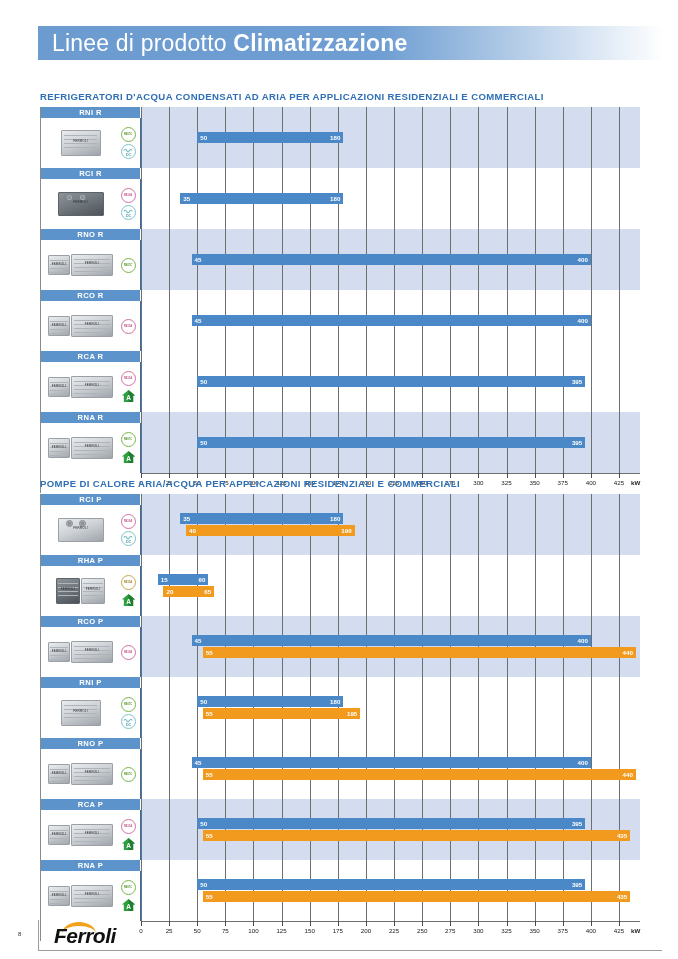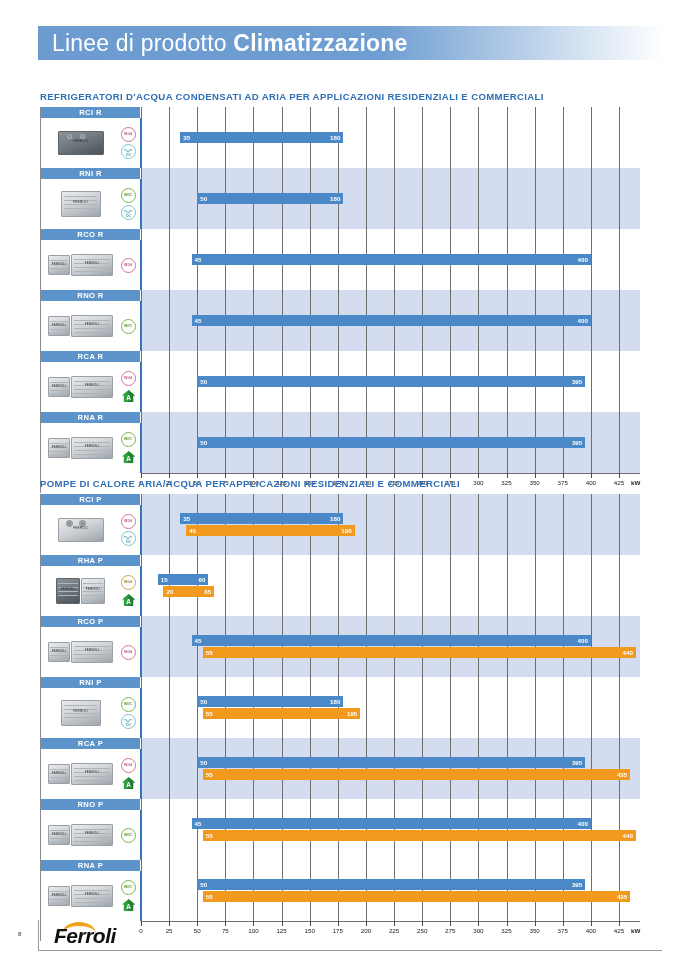--- a/index.html
+++ b/index.html
@@ -172,20 +172,68 @@
 <div class="banner">
   <div class="banner-text">
     <span>Linee di prodotto </span><span class="b">Climatizzazione</span>
   </div>
 </div>
 
 <div class="sec-title" id="sec1-title">REFRIGERATORI D'ACQUA CONDENSATI AD ARIA PER APPLICAZIONI RESIDENZIALI E COMMERCIALI</div>
 
 <div class="chart" id="chart1">
   <div class="rows">
+      <div class="row shaded single">
+        <div class="plot">
+          <div class="gridline" style="left: 0px;"></div>
+          <div class="gridline" style="left: 28.1176px;"></div>
+          <div class="gridline" style="left: 56.2353px;"></div>
+          <div class="gridline" style="left: 84.3529px;"></div>
+          <div class="gridline" style="left: 112.471px;"></div>
+          <div class="gridline" style="left: 140.588px;"></div>
+          <div class="gridline" style="left: 168.706px;"></div>
+          <div class="gridline" style="left: 196.824px;"></div>
+          <div class="gridline" style="left: 224.941px;"></div>
+          <div class="gridline" style="left: 253.059px;"></div>
+          <div class="gridline" style="left: 281.176px;"></div>
+          <div class="gridline" style="left: 309.294px;"></div>
+          <div class="gridline" style="left: 337.412px;"></div>
+          <div class="gridline" style="left: 365.529px;"></div>
+          <div class="gridline" style="left: 393.647px;"></div>
+          <div class="gridline" style="left: 421.765px;"></div>
+          <div class="gridline" style="left: 449.882px;"></div>
+          <div class="gridline" style="left: 478px;"></div>
+          <div class="bar blue" style="left: 56.2353px; width: 146.212px;">
+            <span>50</span>
+            <span>180</span>
+          </div>
+        </div>
+        <div class="label-bar">RNI R</div>
+        <div class="cell">
+          <div class="photos">
+            <div class="unit" style="width: 40px; height: 26px;">
+              <div class="body" style="width: 100%; height: 100%;"></div>
+              <div class="slat" style="top: 5px;"></div>
+              <div class="slat" style="top: 9px;"></div>
+              <div class="slat" style="top: 13px;"></div>
+              <div class="slat" style="top: 17px;"></div>
+              <div class="lbl">FERROLI</div>
+            </div>
+          </div>
+          <div class="badges">
+            <div class="badge green">R407C</div>
+            <div class="badge dcblue">
+              <svg viewBox="0 0 14 14" width="13" height="13" xmlns="http://www.w3.org/2000/svg">
+                <path d="M2 6 q1.5 -3 3 0 q1.5 3 3 0 q1.5 -3 3 0" stroke="#6fb7c0" stroke-width="1.1" fill="none"></path>
+                <text x="7" y="12" font-size="4.4" font-weight="bold" fill="#58a7b0" text-anchor="middle" font-family="Liberation Sans, sans-serif">DC</text>
+              </svg>
+            </div>
+          </div>
+        </div>
+      </div>
       <div class="row single">
         <div class="plot">
           <div class="gridline" style="left: 0px;"></div>
           <div class="gridline" style="left: 28.1176px;"></div>
           <div class="gridline" style="left: 56.2353px;"></div>
           <div class="gridline" style="left: 84.3529px;"></div>
           <div class="gridline" style="left: 112.471px;"></div>
           <div class="gridline" style="left: 140.588px;"></div>
           <div class="gridline" style="left: 168.706px;"></div>
           <div class="gridline" style="left: 196.824px;"></div>
@@ -238,99 +286,51 @@
           <div class="gridline" style="left: 224.941px;"></div>
           <div class="gridline" style="left: 253.059px;"></div>
           <div class="gridline" style="left: 281.176px;"></div>
           <div class="gridline" style="left: 309.294px;"></div>
           <div class="gridline" style="left: 337.412px;"></div>
           <div class="gridline" style="left: 365.529px;"></div>
           <div class="gridline" style="left: 393.647px;"></div>
           <div class="gridline" style="left: 421.765px;"></div>
           <div class="gridline" style="left: 449.882px;"></div>
           <div class="gridline" style="left: 478px;"></div>
-          <div class="bar blue" style="left: 56.2353px; width: 146.212px;">
-            <span>50</span>
-            <span>180</span>
-          </div>
-        </div>
-        <div class="label-bar">RNI R</div>
-        <div class="cell">
-          <div class="photos">
-            <div class="unit" style="width: 40px; height: 26px;">
-              <div class="body" style="width: 100%; height: 100%;"></div>
-              <div class="slat" style="top: 5px;"></div>
-              <div class="slat" style="top: 9px;"></div>
-              <div class="slat" style="top: 13px;"></div>
-              <div class="slat" style="top: 17px;"></div>
-              <div class="lbl">FERROLI</div>
-            </div>
-          </div>
-          <div class="badges">
-            <div class="badge green">R407C</div>
-            <div class="badge dcblue">
-              <svg viewBox="0 0 14 14" width="13" height="13" xmlns="http://www.w3.org/2000/svg">
-                <path d="M2 6 q1.5 -3 3 0 q1.5 3 3 0 q1.5 -3 3 0" stroke="#6fb7c0" stroke-width="1.1" fill="none"></path>
-                <text x="7" y="12" font-size="4.4" font-weight="bold" fill="#58a7b0" text-anchor="middle" font-family="Liberation Sans, sans-serif">DC</text>
-              </svg>
-            </div>
-          </div>
-        </div>
-      </div>
-      <div class="row single">
-        <div class="plot">
-          <div class="gridline" style="left: 0px;"></div>
-          <div class="gridline" style="left: 28.1176px;"></div>
-          <div class="gridline" style="left: 56.2353px;"></div>
-          <div class="gridline" style="left: 84.3529px;"></div>
-          <div class="gridline" style="left: 112.471px;"></div>
-          <div class="gridline" style="left: 140.588px;"></div>
-          <div class="gridline" style="left: 168.706px;"></div>
-          <div class="gridline" style="left: 196.824px;"></div>
-          <div class="gridline" style="left: 224.941px;"></div>
-          <div class="gridline" style="left: 253.059px;"></div>
-          <div class="gridline" style="left: 281.176px;"></div>
-          <div class="gridline" style="left: 309.294px;"></div>
-          <div class="gridline" style="left: 337.412px;"></div>
-          <div class="gridline" style="left: 365.529px;"></div>
-          <div class="gridline" style="left: 393.647px;"></div>
-          <div class="gridline" style="left: 421.765px;"></div>
-          <div class="gridline" style="left: 449.882px;"></div>
-          <div class="gridline" style="left: 478px;"></div>
           <div class="bar blue" style="left: 50.6118px; width: 399.271px;">
             <span>45</span>
             <span>400</span>
           </div>
         </div>
-        <div class="label-bar">RCO R</div>
+        <div class="label-bar">RNO R</div>
         <div class="cell">
           <div class="photos">
             <div class="unit" style="width: 22px; height: 20px;">
               <div class="body" style="width: 100%; height: 100%;"></div>
               <div class="slat" style="top: 5px;"></div>
               <div class="slat" style="top: 9px;"></div>
               <div class="slat" style="top: 13px;"></div>
               <div class="slat" style="top: 17px;"></div>
               <div class="lbl">FERROLI</div>
             </div>
             <div class="unit" style="width: 42px; height: 22px;">
               <div class="body" style="width: 100%; height: 100%;"></div>
               <div class="slat" style="top: 5px;"></div>
               <div class="slat" style="top: 9px;"></div>
               <div class="slat" style="top: 13px;"></div>
               <div class="slat" style="top: 17px;"></div>
               <div class="lbl">FERROLI</div>
             </div>
           </div>
           <div class="badges">
-            <div class="badge pink">R410A</div>
-          </div>
-        </div>
-      </div>
-      <div class="row shaded single">
+            <div class="badge green">R407C</div>
+          </div>
+        </div>
+      </div>
+      <div class="row single">
         <div class="plot">
           <div class="gridline" style="left: 0px;"></div>
           <div class="gridline" style="left: 28.1176px;"></div>
           <div class="gridline" style="left: 56.2353px;"></div>
           <div class="gridline" style="left: 84.3529px;"></div>
           <div class="gridline" style="left: 112.471px;"></div>
           <div class="gridline" style="left: 140.588px;"></div>
           <div class="gridline" style="left: 168.706px;"></div>
           <div class="gridline" style="left: 196.824px;"></div>
           <div class="gridline" style="left: 224.941px;"></div>
@@ -341,42 +341,42 @@
           <div class="gridline" style="left: 365.529px;"></div>
           <div class="gridline" style="left: 393.647px;"></div>
           <div class="gridline" style="left: 421.765px;"></div>
           <div class="gridline" style="left: 449.882px;"></div>
           <div class="gridline" style="left: 478px;"></div>
           <div class="bar blue" style="left: 50.6118px; width: 399.271px;">
             <span>45</span>
             <span>400</span>
           </div>
         </div>
-        <div class="label-bar">RNO R</div>
+        <div class="label-bar">RCO R</div>
         <div class="cell">
           <div class="photos">
             <div class="unit" style="width: 22px; height: 20px;">
               <div class="body" style="width: 100%; height: 100%;"></div>
               <div class="slat" style="top: 5px;"></div>
               <div class="slat" style="top: 9px;"></div>
               <div class="slat" style="top: 13px;"></div>
               <div class="slat" style="top: 17px;"></div>
               <div class="lbl">FERROLI</div>
             </div>
             <div class="unit" style="width: 42px; height: 22px;">
               <div class="body" style="width: 100%; height: 100%;"></div>
               <div class="slat" style="top: 5px;"></div>
               <div class="slat" style="top: 9px;"></div>
               <div class="slat" style="top: 13px;"></div>
               <div class="slat" style="top: 17px;"></div>
               <div class="lbl">FERROLI</div>
             </div>
           </div>
           <div class="badges">
-            <div class="badge green">R407C</div>
+            <div class="badge pink">R410A</div>
           </div>
         </div>
       </div>
       <div class="row single">
         <div class="plot">
           <div class="gridline" style="left: 0px;"></div>
           <div class="gridline" style="left: 28.1176px;"></div>
           <div class="gridline" style="left: 56.2353px;"></div>
           <div class="gridline" style="left: 84.3529px;"></div>
           <div class="gridline" style="left: 112.471px;"></div>
@@ -744,20 +744,74 @@
             <div class="badge green">R407C</div>
             <div class="badge dcblue">
               <svg viewBox="0 0 14 14" width="13" height="13" xmlns="http://www.w3.org/2000/svg">
                 <path d="M2 6 q1.5 -3 3 0 q1.5 3 3 0 q1.5 -3 3 0" stroke="#6fb7c0" stroke-width="1.1" fill="none"></path>
                 <text x="7" y="12" font-size="4.4" font-weight="bold" fill="#58a7b0" text-anchor="middle" font-family="Liberation Sans, sans-serif">DC</text>
               </svg>
             </div>
           </div>
         </div>
       </div>
+      <div class="row dual">
+        <div class="plot">
+          <div class="gridline" style="left: 0px;"></div>
+          <div class="gridline" style="left: 28.1176px;"></div>
+          <div class="gridline" style="left: 56.2353px;"></div>
+          <div class="gridline" style="left: 84.3529px;"></div>
+          <div class="gridline" style="left: 112.471px;"></div>
+          <div class="gridline" style="left: 140.588px;"></div>
+          <div class="gridline" style="left: 168.706px;"></div>
+          <div class="gridline" style="left: 196.824px;"></div>
+          <div class="gridline" style="left: 224.941px;"></div>
+          <div class="gridline" style="left: 253.059px;"></div>
+          <div class="gridline" style="left: 281.176px;"></div>
+          <div class="gridline" style="left: 309.294px;"></div>
+          <div class="gridline" style="left: 337.412px;"></div>
+          <div class="gridline" style="left: 365.529px;"></div>
+          <div class="gridline" style="left: 393.647px;"></div>
+          <div class="gridline" style="left: 421.765px;"></div>
+          <div class="gridline" style="left: 449.882px;"></div>
+          <div class="gridline" style="left: 478px;"></div>
+          <div class="bar blue" style="left: 50.6118px; width: 399.271px;">
+            <span>45</span>
+            <span>400</span>
+          </div>
+          <div class="bar orange" style="left: 61.8588px; width: 433.012px;">
+            <span>55</span>
+            <span>440</span>
+          </div>
+        </div>
+        <div class="label-bar">RNO P</div>
+        <div class="cell">
+          <div class="photos">
+            <div class="unit" style="width: 22px; height: 20px;">
+              <div class="body" style="width: 100%; height: 100%;"></div>
+              <div class="slat" style="top: 5px;"></div>
+              <div class="slat" style="top: 9px;"></div>
+              <div class="slat" style="top: 13px;"></div>
+              <div class="slat" style="top: 17px;"></div>
+              <div class="lbl">FERROLI</div>
+            </div>
+            <div class="unit" style="width: 42px; height: 22px;">
+              <div class="body" style="width: 100%; height: 100%;"></div>
+              <div class="slat" style="top: 5px;"></div>
+              <div class="slat" style="top: 9px;"></div>
+              <div class="slat" style="top: 13px;"></div>
+              <div class="slat" style="top: 17px;"></div>
+              <div class="lbl">FERROLI</div>
+            </div>
+          </div>
+          <div class="badges">
+            <div class="badge green">R407C</div>
+          </div>
+        </div>
+      </div>
       <div class="row shaded dual">
         <div class="plot">
           <div class="gridline" style="left: 0px;"></div>
           <div class="gridline" style="left: 28.1176px;"></div>
           <div class="gridline" style="left: 56.2353px;"></div>
           <div class="gridline" style="left: 84.3529px;"></div>
           <div class="gridline" style="left: 112.471px;"></div>
           <div class="gridline" style="left: 140.588px;"></div>
           <div class="gridline" style="left: 168.706px;"></div>
           <div class="gridline" style="left: 196.824px;"></div>
@@ -802,74 +856,20 @@
           </div>
           <div class="badges">
             <div class="badge pink">R410A</div>
             <div class="badge eco">
               <svg class="house" viewBox="0 0 16 15" xmlns="http://www.w3.org/2000/svg">
                 <path d="M8 1 L15 7 L13 7 L13 14 L3 14 L3 7 L1 7 Z" fill="#2f9e3f"></path>
                 <path d="M8 1 L15 7 L13 7 L13 14 L8 14 Z" fill="#1f7f30"></path>
                 <text x="8" y="12" font-size="7" font-weight="bold" fill="#ffffff" text-anchor="middle" font-family="Liberation Sans, sans-serif">A</text>
               </svg>
             </div>
-          </div>
-        </div>
-      </div>
-      <div class="row dual">
-        <div class="plot">
-          <div class="gridline" style="left: 0px;"></div>
-          <div class="gridline" style="left: 28.1176px;"></div>
-          <div class="gridline" style="left: 56.2353px;"></div>
-          <div class="gridline" style="left: 84.3529px;"></div>
-          <div class="gridline" style="left: 112.471px;"></div>
-          <div class="gridline" style="left: 140.588px;"></div>
-          <div class="gridline" style="left: 168.706px;"></div>
-          <div class="gridline" style="left: 196.824px;"></div>
-          <div class="gridline" style="left: 224.941px;"></div>
-          <div class="gridline" style="left: 253.059px;"></div>
-          <div class="gridline" style="left: 281.176px;"></div>
-          <div class="gridline" style="left: 309.294px;"></div>
-          <div class="gridline" style="left: 337.412px;"></div>
-          <div class="gridline" style="left: 365.529px;"></div>
-          <div class="gridline" style="left: 393.647px;"></div>
-          <div class="gridline" style="left: 421.765px;"></div>
-          <div class="gridline" style="left: 449.882px;"></div>
-          <div class="gridline" style="left: 478px;"></div>
-          <div class="bar blue" style="left: 50.6118px; width: 399.271px;">
-            <span>45</span>
-            <span>400</span>
-          </div>
-          <div class="bar orange" style="left: 61.8588px; width: 433.012px;">
-            <span>55</span>
-            <span>440</span>
-          </div>
-        </div>
-        <div class="label-bar">RNO P</div>
-        <div class="cell">
-          <div class="photos">
-            <div class="unit" style="width: 22px; height: 20px;">
-              <div class="body" style="width: 100%; height: 100%;"></div>
-              <div class="slat" style="top: 5px;"></div>
-              <div class="slat" style="top: 9px;"></div>
-              <div class="slat" style="top: 13px;"></div>
-              <div class="slat" style="top: 17px;"></div>
-              <div class="lbl">FERROLI</div>
-            </div>
-            <div class="unit" style="width: 42px; height: 22px;">
-              <div class="body" style="width: 100%; height: 100%;"></div>
-              <div class="slat" style="top: 5px;"></div>
-              <div class="slat" style="top: 9px;"></div>
-              <div class="slat" style="top: 13px;"></div>
-              <div class="slat" style="top: 17px;"></div>
-              <div class="lbl">FERROLI</div>
-            </div>
-          </div>
-          <div class="badges">
-            <div class="badge green">R407C</div>
           </div>
         </div>
       </div>
       <div class="row dual">
         <div class="plot">
           <div class="gridline" style="left: 0px;"></div>
           <div class="gridline" style="left: 28.1176px;"></div>
           <div class="gridline" style="left: 56.2353px;"></div>
           <div class="gridline" style="left: 84.3529px;"></div>
           <div class="gridline" style="left: 112.471px;"></div>

